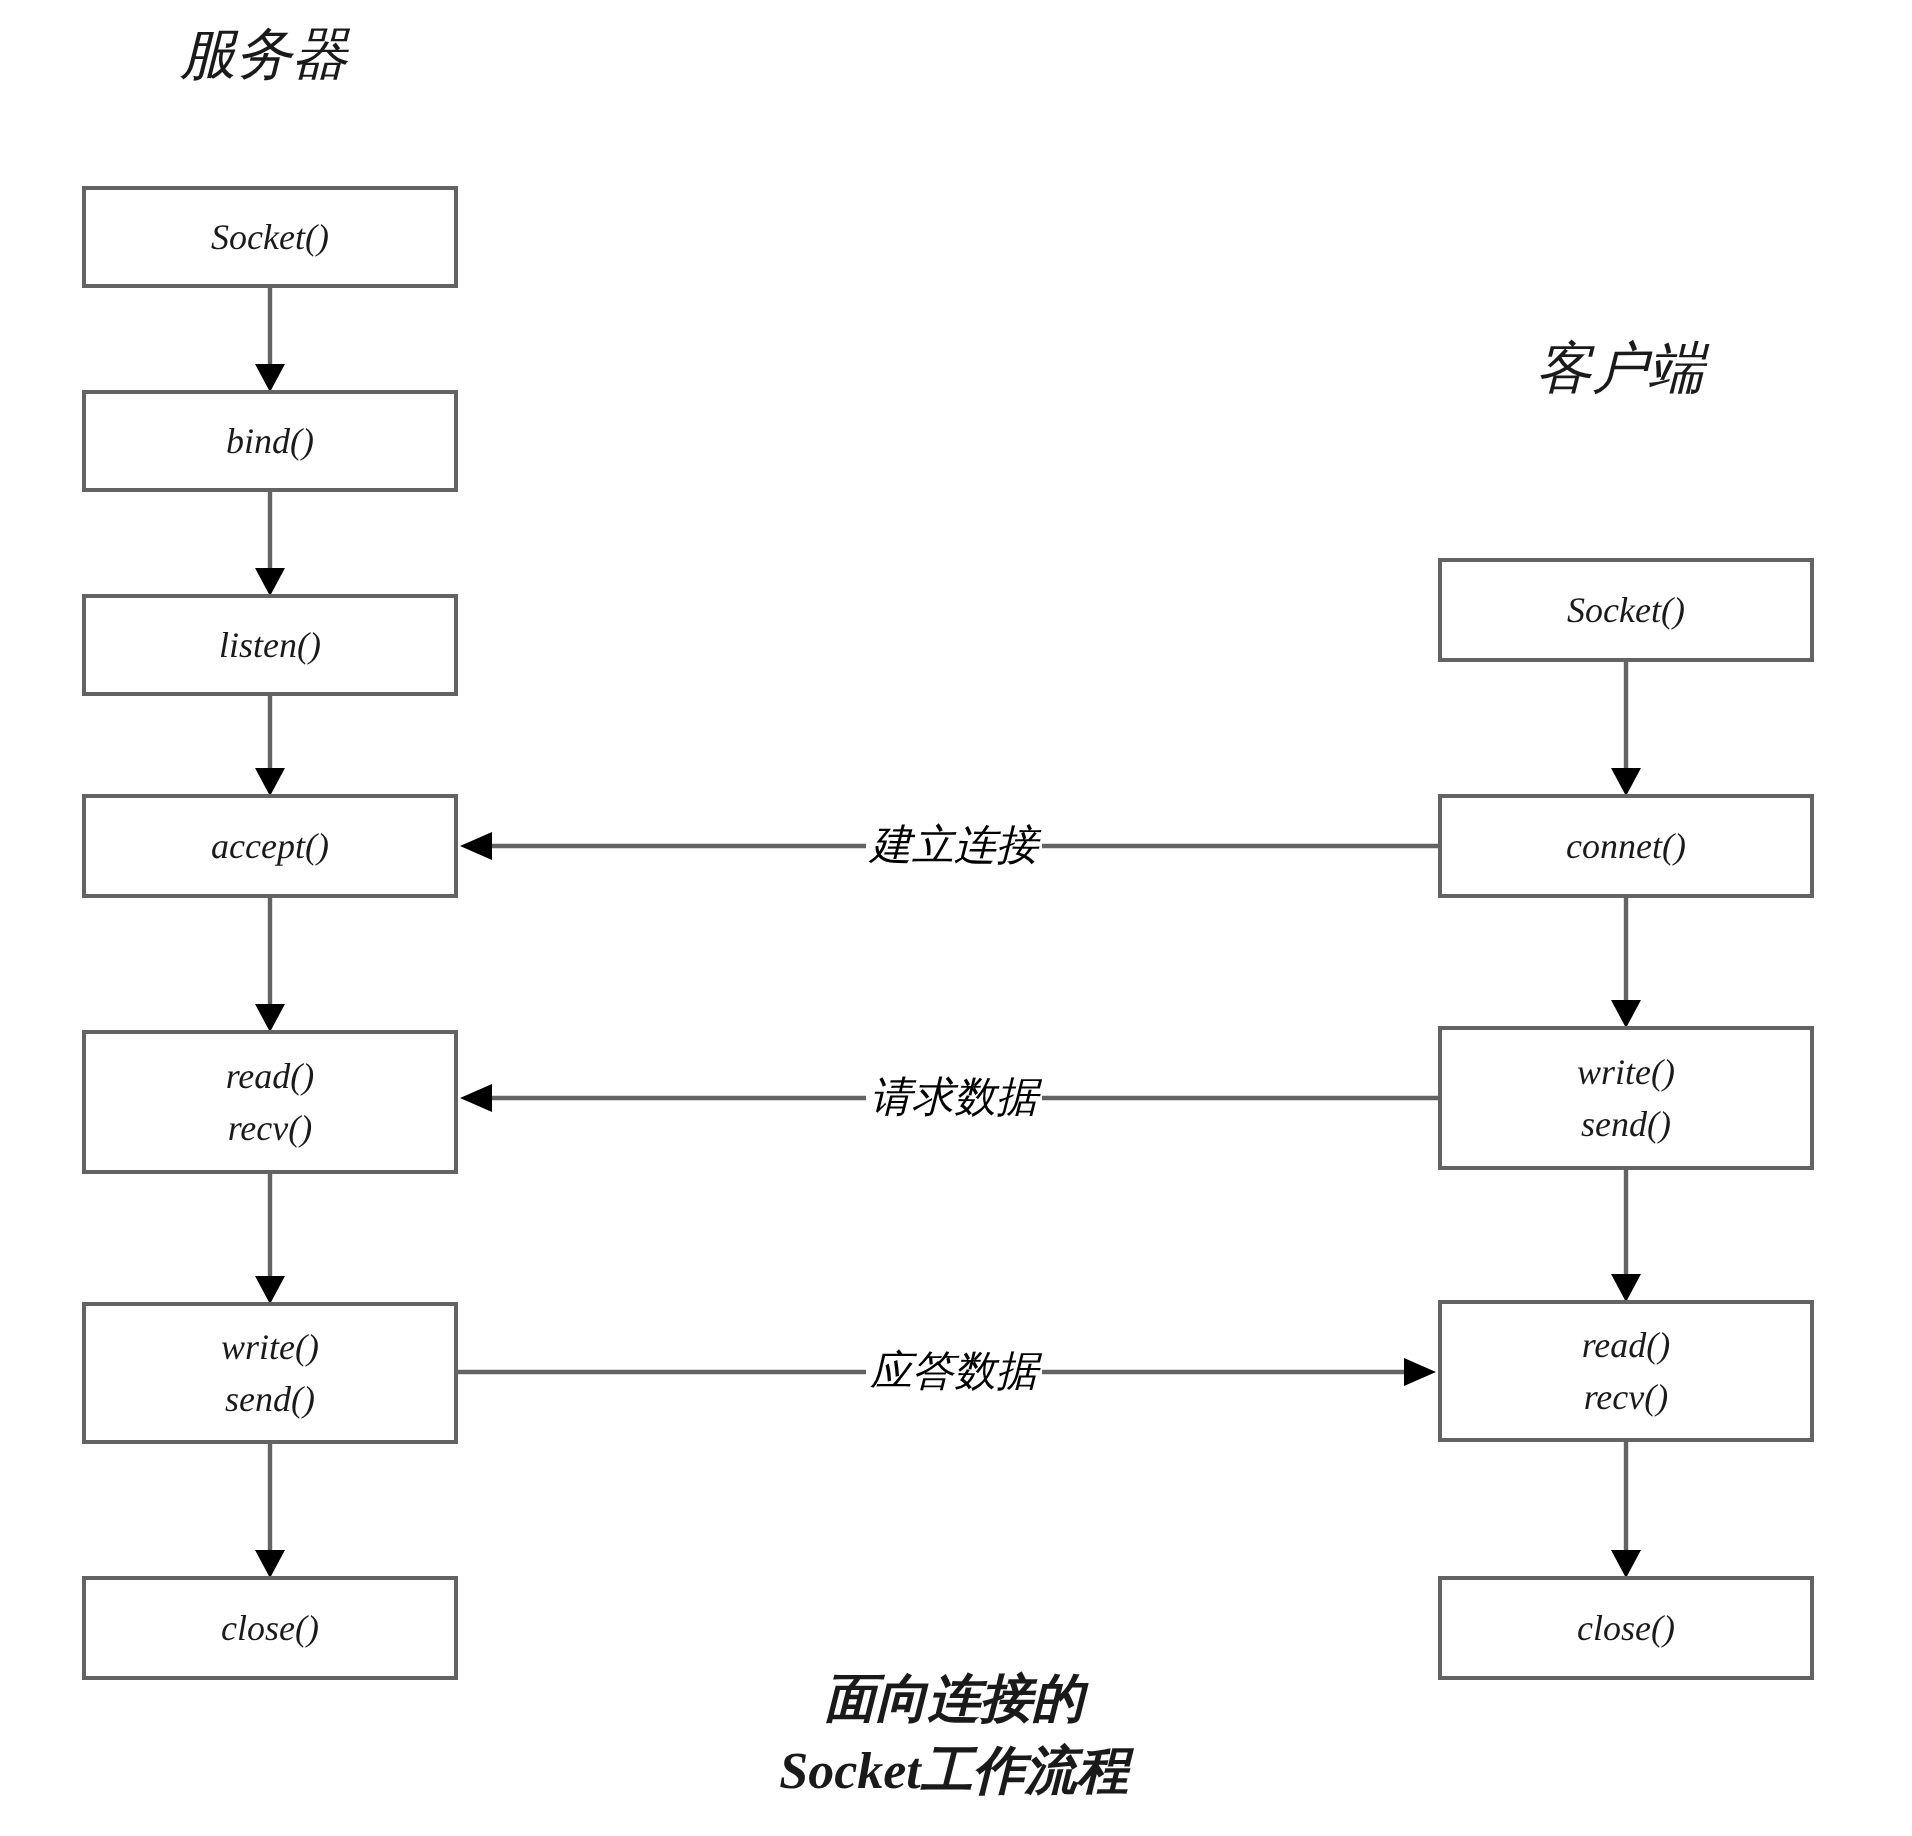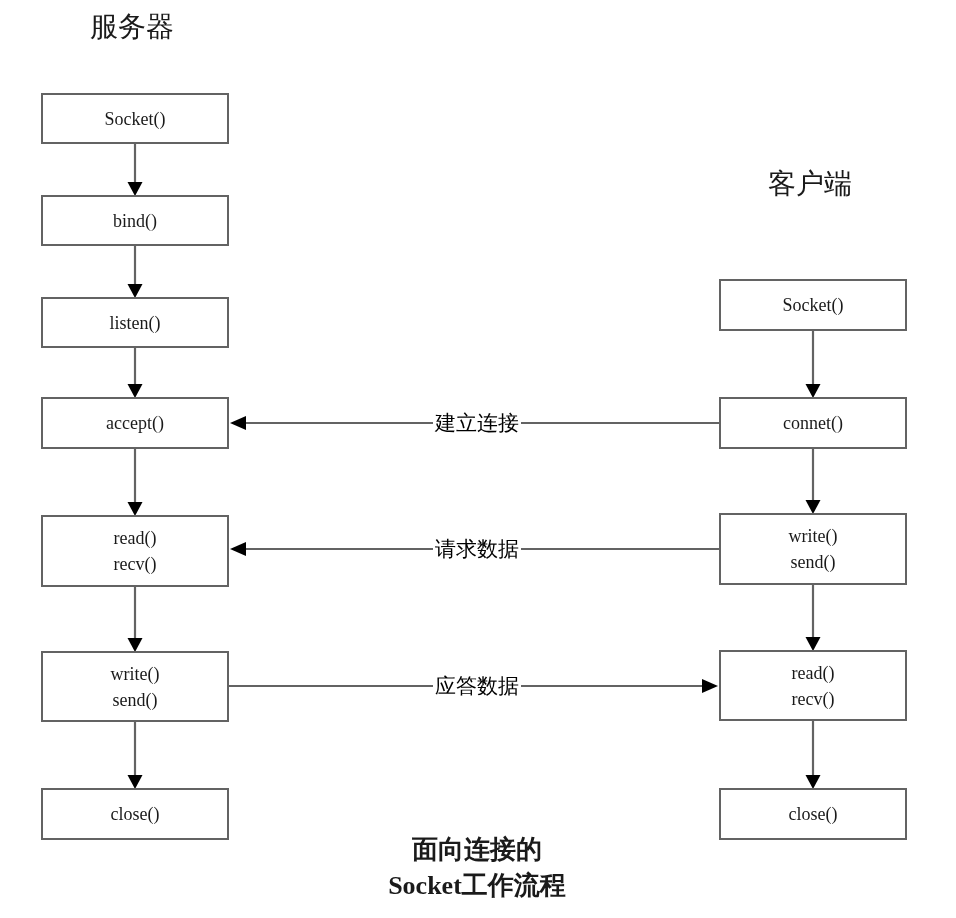--- a/index.html
+++ b/index.html
@@ -14,20 +14,21 @@
     overflow: hidden;
     font-family: "Liberation Serif", "DejaVu Serif", serif;
     color: #000000;
   }
   #diagram-root {
     position: absolute;
     left: 0;
     top: 0;
     width: 956px;
     height: 748px;
+    font-style: italic;
   }
   .col-heading {
     font-family: "Liberation Serif", "DejaVu Serif", serif;
     font-size: 28px;
     fill: #1a1a1a;
     text-anchor: middle;
     dominant-baseline: middle;
   }
   .node-box {
     fill: #ffffff;

